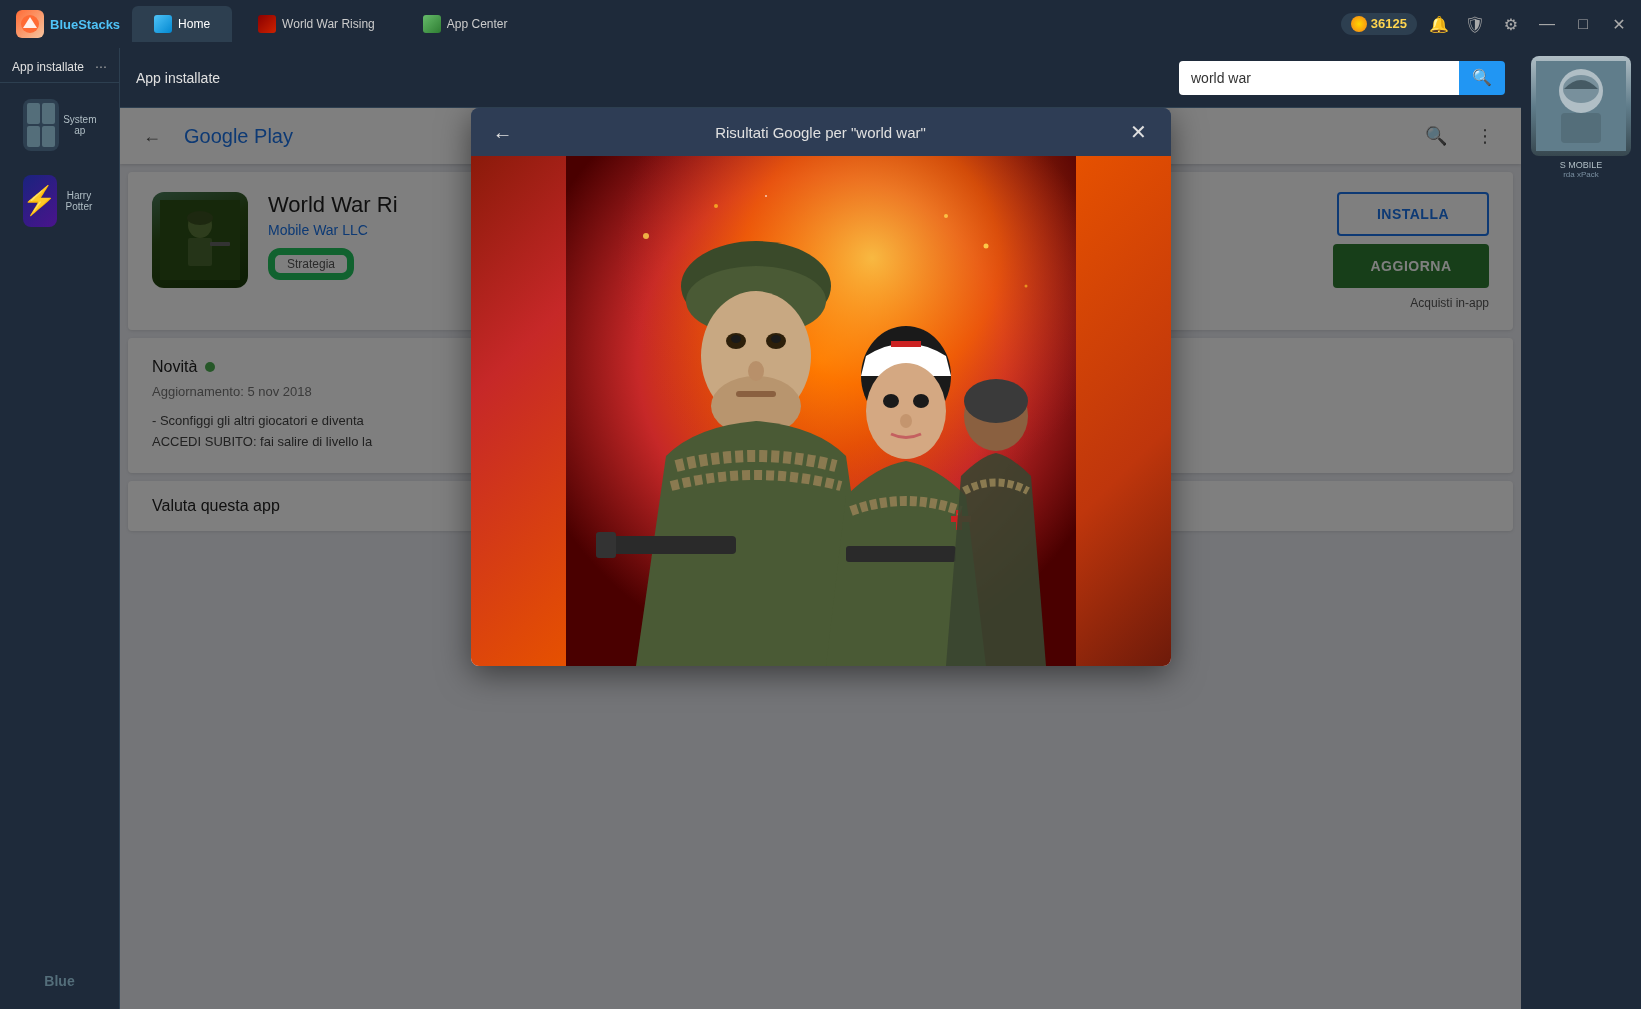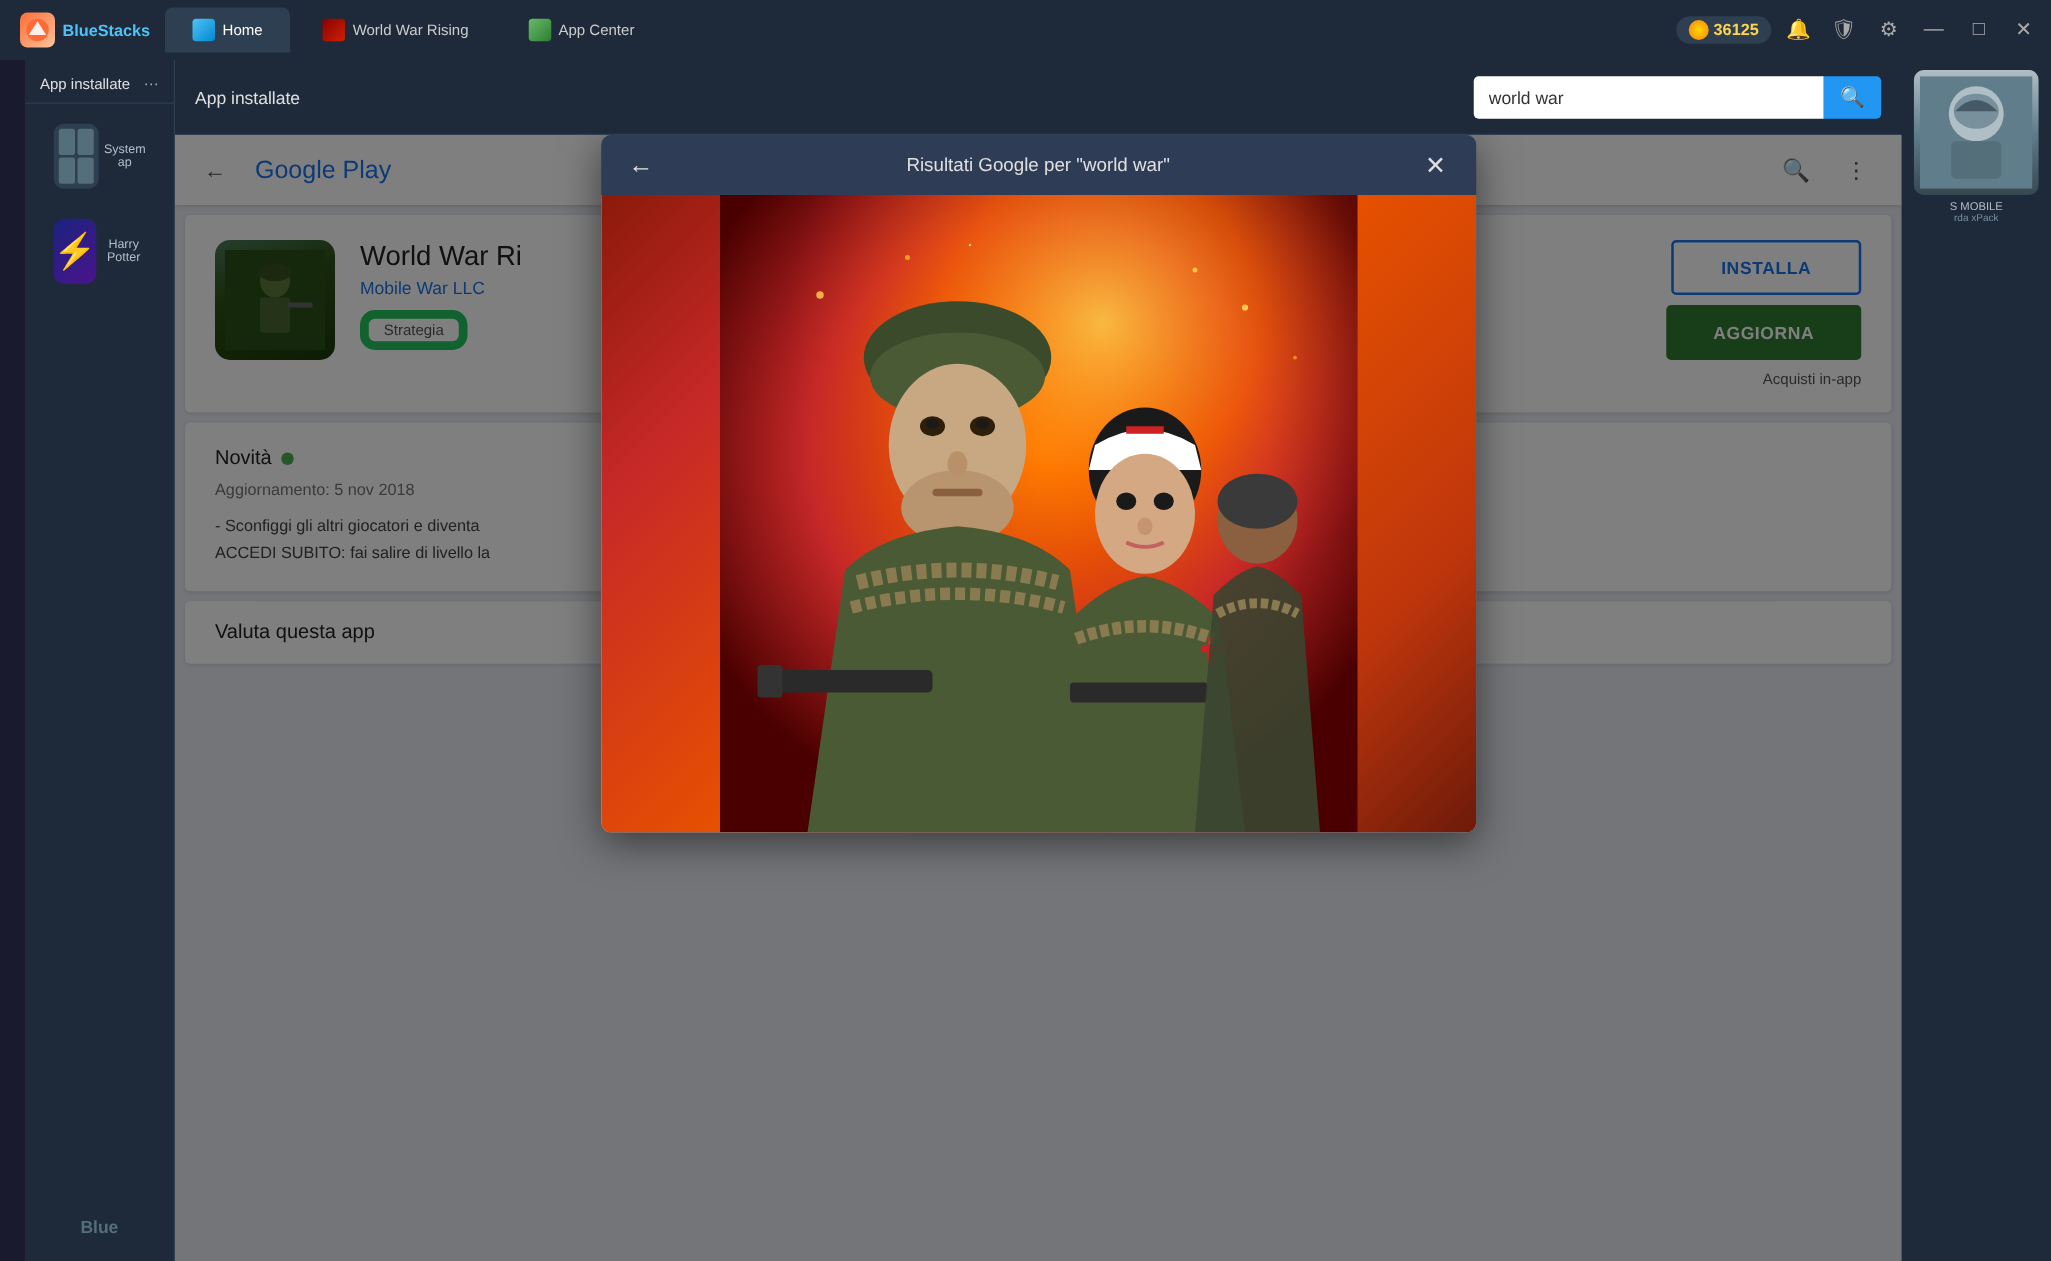--- a/index.html
+++ b/index.html
@@ -99,21 +99,20 @@
       color: #aaa;
       font-size: 16px;
       cursor: pointer;
       border-radius: 4px;
     }
 
     
     .main-layout {
       display: flex;
       height: calc(100% - 48px);
-      margin-left: 20px;
     }
 
     
     .sidebar {
       width: 120px;
       background: #1e2a3a;
       display: flex;
       flex-direction: column;
       align-items: center;
       padding: 12px 0;

